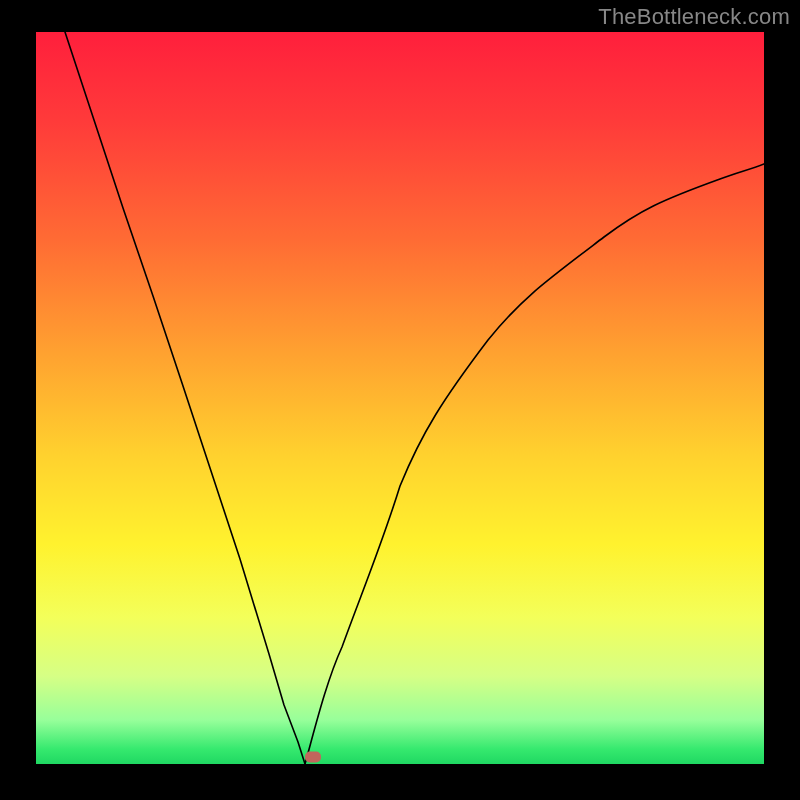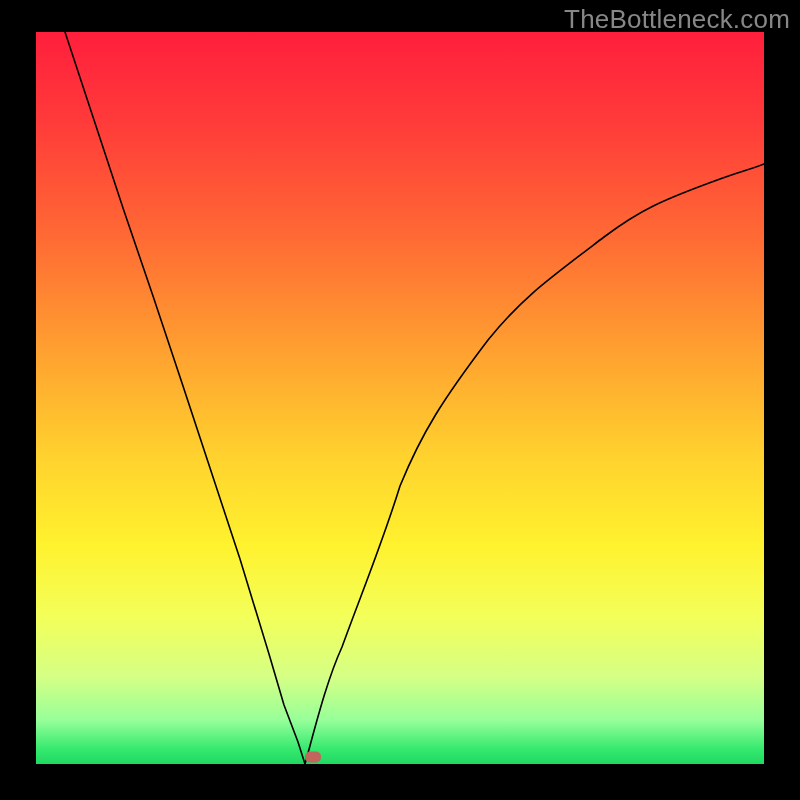--- a/index.html
+++ b/index.html
@@ -51,21 +51,21 @@
     border-radius: 5px;
     background: #c2655c;
     transform: translate(-50%, -50%);
   }
 
   .watermark {
     position: absolute;
     top: 4px;
     right: 10px;
     color: #878787;
-    font-size: 26px;
+    font-size: 22px;
     letter-spacing: 0.2px;
   }
 </style>
 </head>
 <body>
 
 <div class="frame">
   <svg class="curve" viewBox="0 0 728 732" preserveAspectRatio="none">
     <path d="M 29 0
          L 58 88

